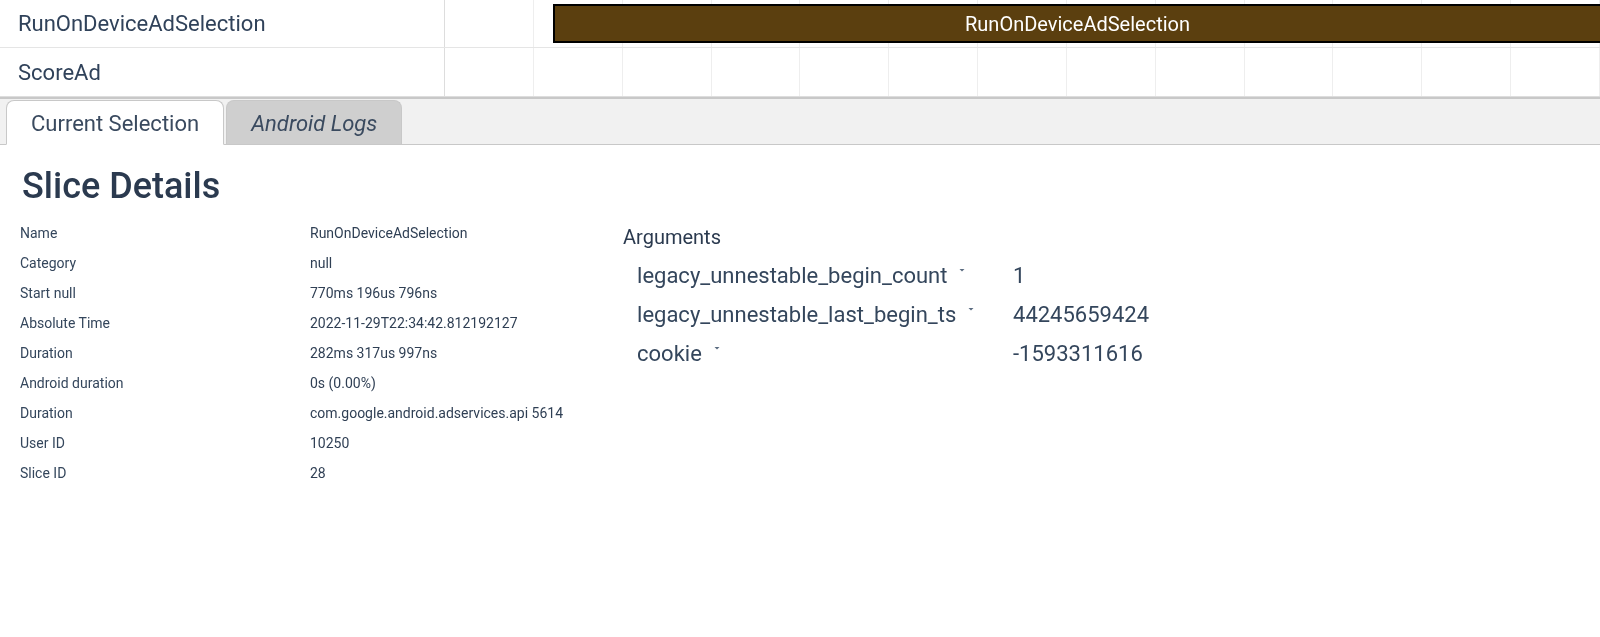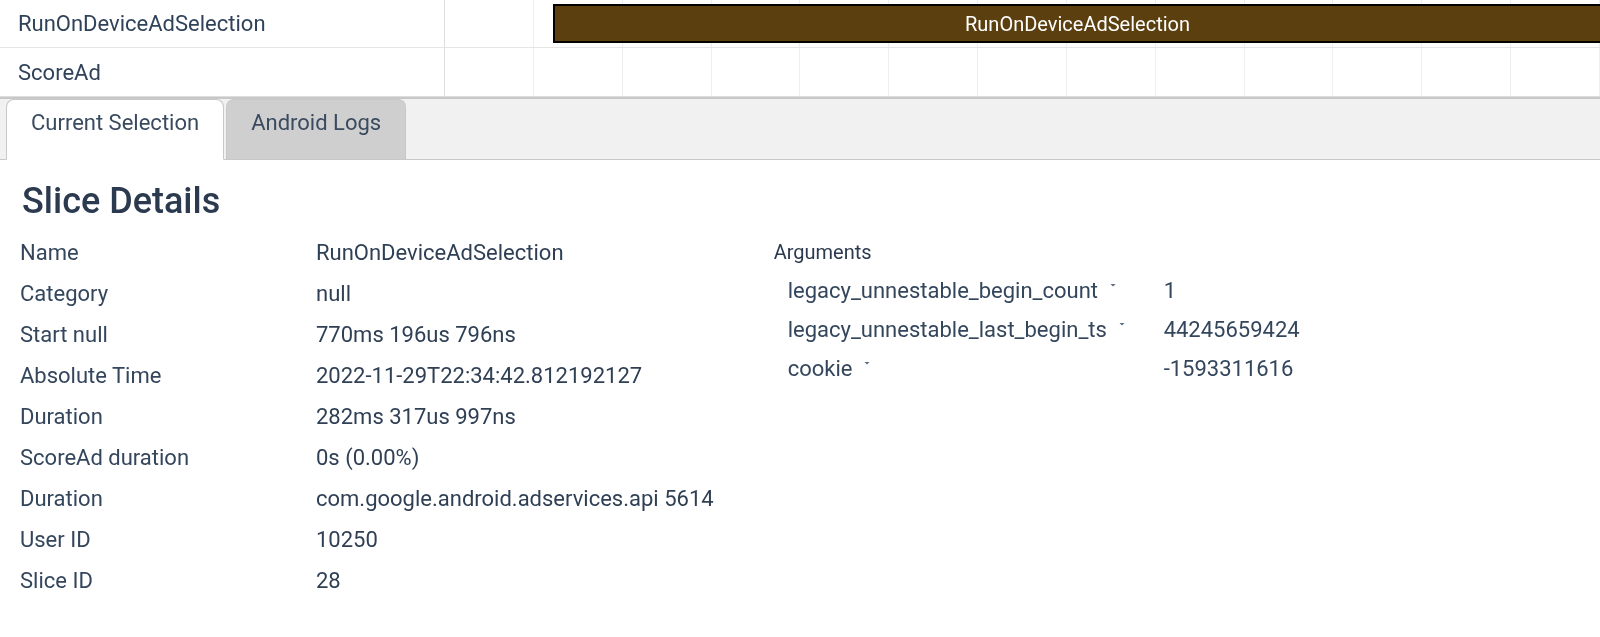--- a/index.html
+++ b/index.html
@@ -63,25 +63,26 @@
       color: #fff;
       display: flex;
       align-items: center;
       justify-content: center;
       font-size: 20px;
       overflow: hidden;
       white-space: nowrap;
     }
     .tabs-bar {
       display: flex;
+      align-items: flex-end;
       background: #f1f1f1;
       border-top: 2px solid #c8c8c8;
       border-bottom: 1px solid #c8c8c8;
       padding-left: 6px;
-      height: 63px;
+      height: 48px;
     }
     .tab {
       padding: 10px 24px 8px 24px;
       font-size: 22px;
       color: #3a4a5f;
       cursor: pointer;
       border-top-left-radius: 8px;
       border-top-right-radius: 8px;
       position: relative;
       margin-right: 2px;
@@ -89,42 +90,42 @@
     .tab.active {
       background: #fff;
       border: 1px solid #c8c8c8;
       border-bottom: 1px solid #fff;
       margin-bottom: -1px;
     }
     .tab.inactive {
       background: #cfcfcf;
       border: 1px solid #c8c8c8;
       border-bottom: none;
+      font-style: italic;
     }
     .details-panel {
       padding: 14px 20px;
     }
     .section-title {
       font-size: 36px;
       color: #2b3a4f;
       margin: 6px 0 18px 2px;
       font-weight: 500;
     }
     .details-columns {
       display: flex;
       gap: 60px;
     }
     .kv-table {
       display: grid;
       grid-template-columns: 280px 1fr;
       row-gap: 14px;
       column-gap: 10px;
-      font-size: 22px;
+      font-size: 14px;
       color: #34465c;
-      gap: 16px;
     }
     .kv-label {
       white-space: nowrap;
     }
     .kv-value {
       color: #2f3f54;
     }
     .args-col {
       flex: 1;
     }
@@ -230,21 +231,21 @@
         <div class="kv-label">Name</div>
         <div class="kv-value">RunOnDeviceAdSelection</div>
         <div class="kv-label">Category</div>
         <div class="kv-value">null</div>
         <div class="kv-label">Start null</div>
         <div class="kv-value">770ms 196us 796ns</div>
         <div class="kv-label">Absolute Time</div>
         <div class="kv-value">2022-11-29T22:34:42.812192127</div>
         <div class="kv-label">Duration</div>
         <div class="kv-value">282ms 317us 997ns</div>
-        <div class="kv-label">ScoreAd duration</div>
+        <div class="kv-label">Android duration</div>
         <div class="kv-value">0s (0.00%)</div>
         <div class="kv-label">Duration</div>
         <div class="kv-value">com.google.android.adservices.api 5614</div>
         <div class="kv-label">User ID</div>
         <div class="kv-value">10250</div>
         <div class="kv-label">Slice ID</div>
         <div class="kv-value">28</div>
       </div>
     <div class="args-col">
       <div class="args-title">Arguments</div>

